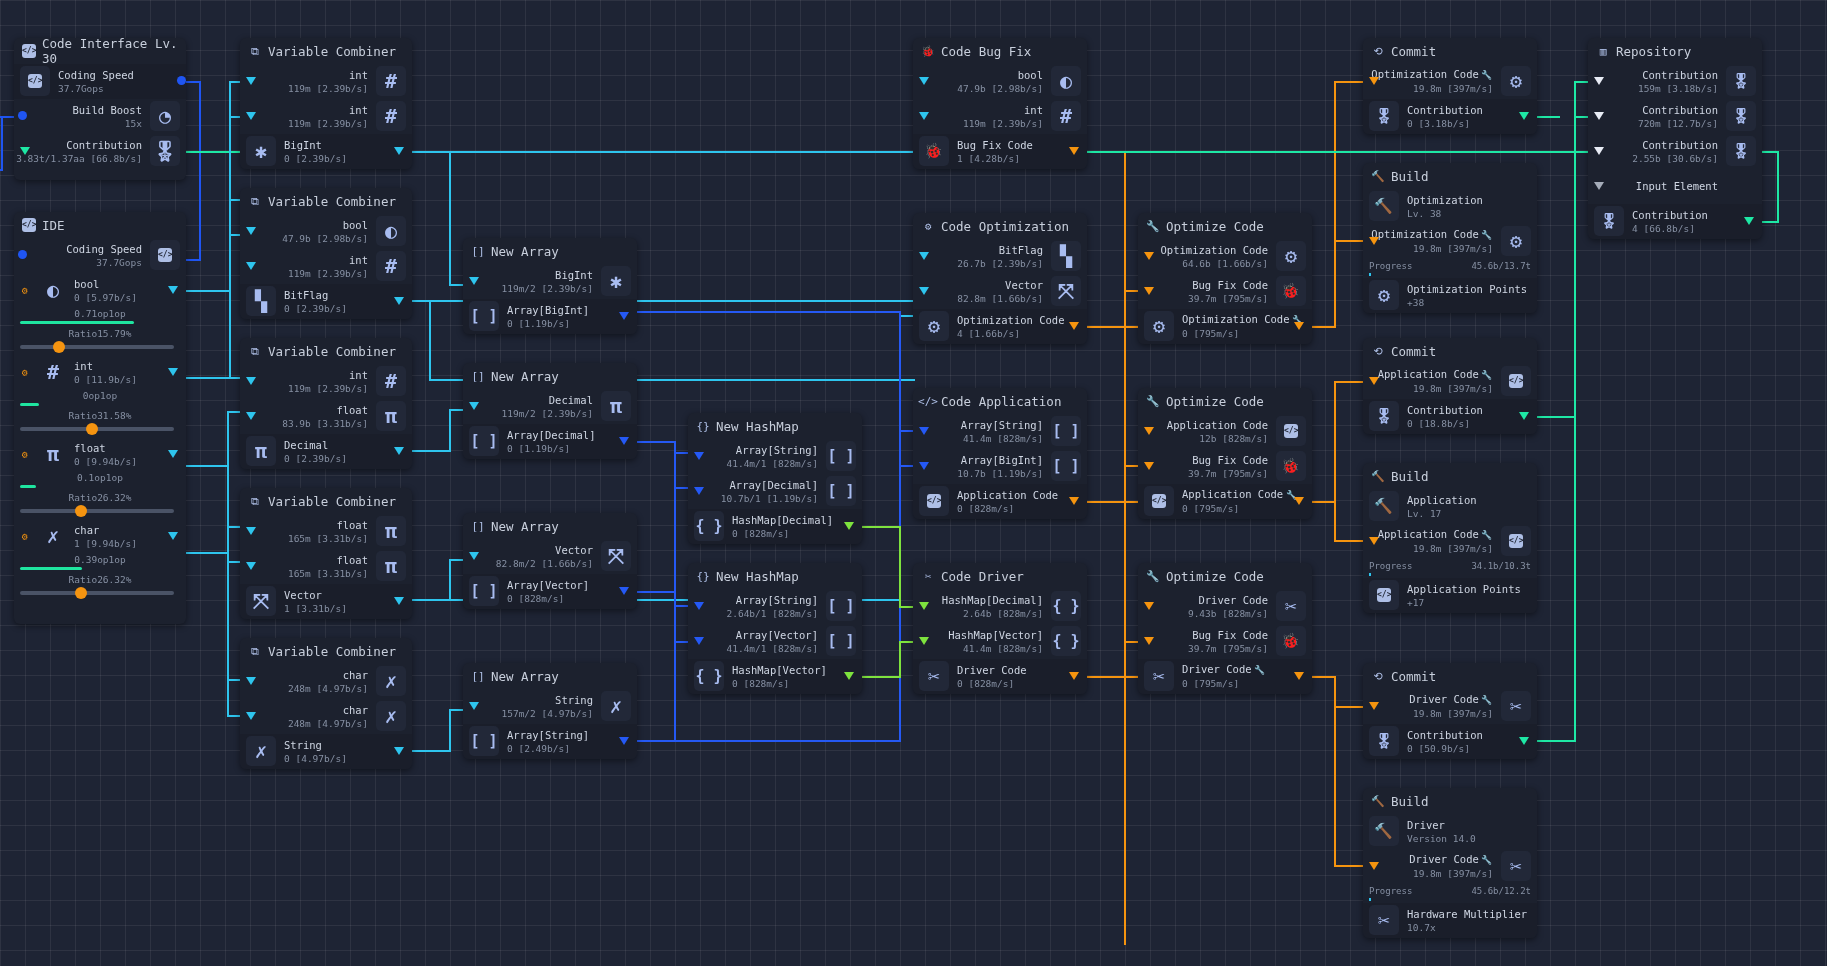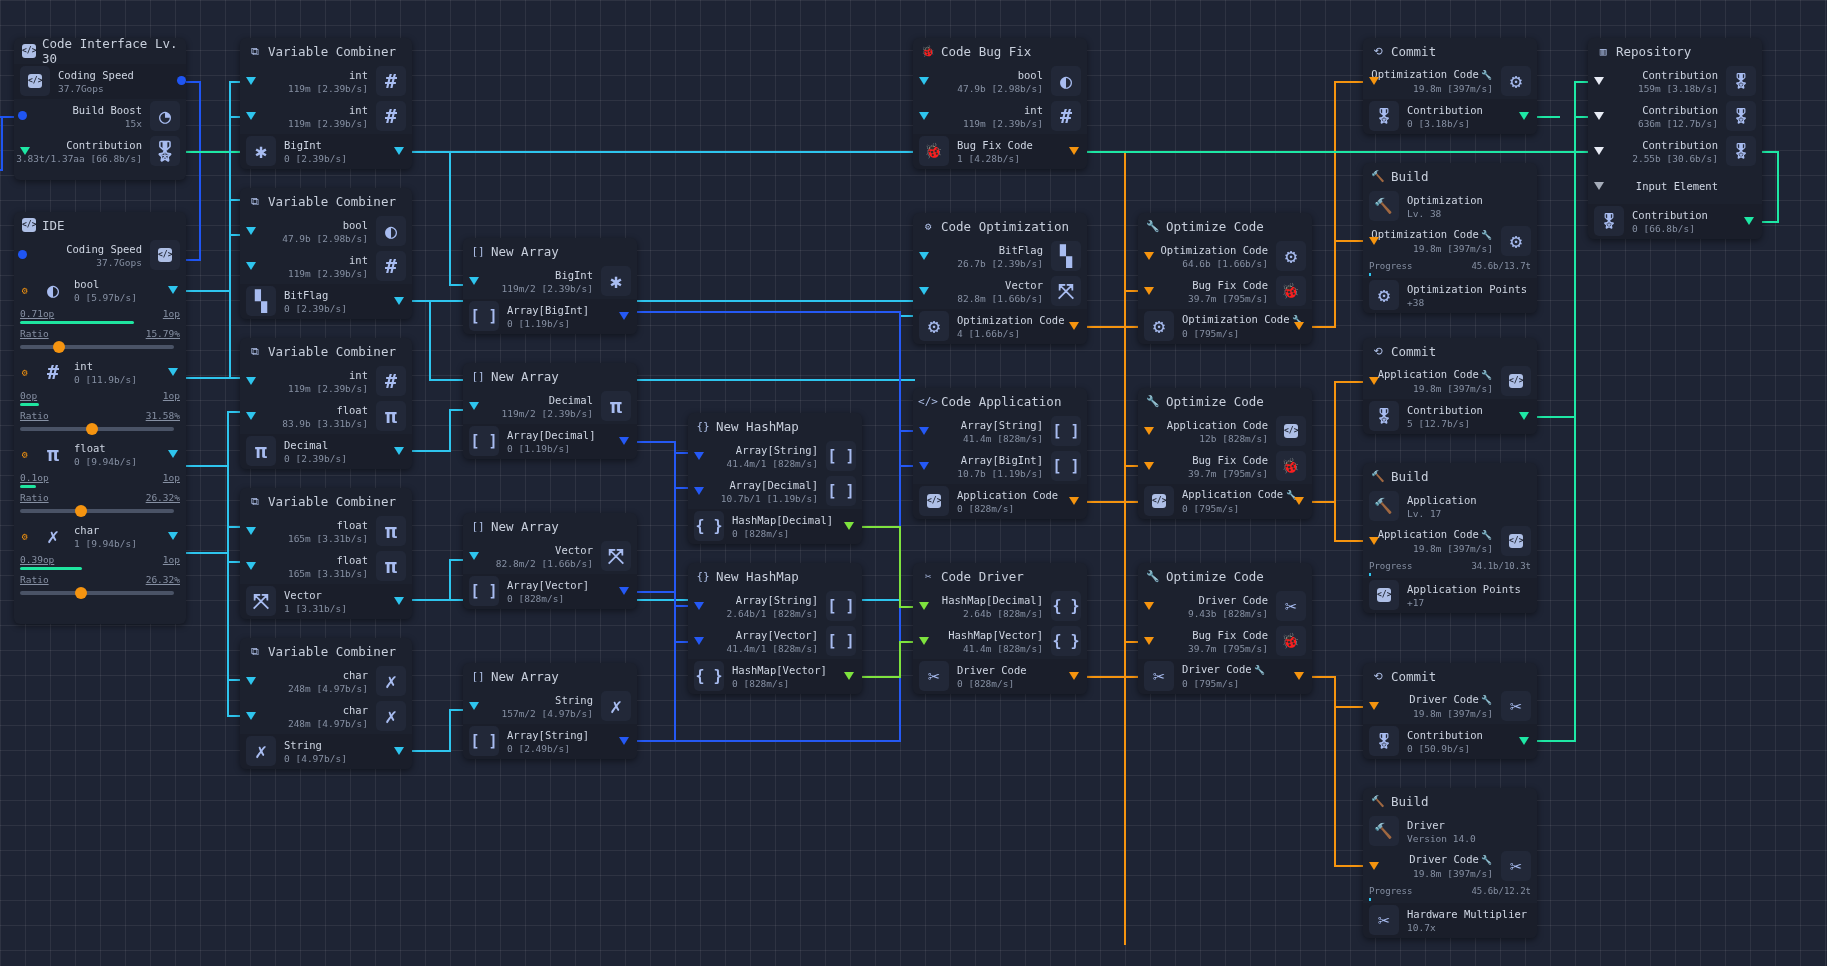--- a/index.html
+++ b/index.html
@@ -27,21 +27,21 @@
   .row.in .port{left:6px;top:13px;}
   .row.out .port{right:8px;top:13px;}
   .port.blue{border-top-color:#2559f5;}
   .port.orange{border-top-color:#f5940f;}
   .port.green{border-top-color:#7ee33e;}
   .port.teal{border-top-color:#1ee8a5;}
   .port.white{border-top-color:#e8ecf5;}
   .port.hollow{border-top-color:#c8cfdc;}
   .dot{position:absolute;width:9px;height:9px;border-radius:50%;background:#1f55f2;}
   .chip{display:inline-block;width:14px;height:14px;border-radius:3px;background:#aebfe6;color:#1c212e;font-size:8px;line-height:14px;text-align:center;font-weight:bold;}
-  .bar-line{display:flex;justify-content:space-between;font-size:9.5px;color:#8690a3;padding:0 6px;text-decoration:underline;}
+  .bar-line{display:flex;justify-content:center;font-size:9.5px;color:#8690a3;padding:0 6px;}
   .bar{height:3px;border-radius:2px;background:#1fe5a0;margin:2px 6px 4px 6px;}
   .slider{position:relative;height:4px;border-radius:2px;background:#4a5366;margin:6px 12px 6px 6px;}
   .slider .knob{position:absolute;top:-4px;width:12px;height:12px;border-radius:50%;background:#f59410;}
   .gear{position:absolute;left:4px;width:14px;height:14px;color:#f5940f;font-size:10px;display:flex;align-items:center;justify-content:center;}
   .prog-line{display:flex;justify-content:space-between;font-size:9px;color:#8690a3;padding:0 6px;height:14px;align-items:center;}
   .prog-bar{height:3px;margin:0 6px 2px 6px;width:2px;background:#2ec5ee;}
   .wrench{color:#e8ecf5;font-size:9px;margin-left:3px;}
 </style>
 </head>
 <body>
@@ -785,21 +785,21 @@
           <div class="rval">19.8m [397m/s]</div>
         </div>
         <span class="ricon" style="font-size: 15px;">
           <span class="chip">&lt;/&gt;</span>
         </span>
       </div>
       <div class="row out">
         <span class="ricon" style="font-size: 15px;">🎖</span>
         <div class="rtext">
           <div class="rlabel">Contribution</div>
-          <div class="rval">5 [12.7b/s]</div>
+          <div class="rval">0 [18.8b/s]</div>
         </div>
         <span class="port teal"></span>
       </div>
     </div>
     <div class="node" style="left: 1363px; top: 663px; width: 174px;">
       <div class="node-header">
         <span class="hicon">⟲</span>
         <span>Commit</span>
       </div>
       <div class="row in">
@@ -932,21 +932,21 @@
         <div class="rtext">
           <div class="rlabel">Contribution</div>
           <div class="rval">159m [3.18b/s]</div>
         </div>
         <span class="ricon" style="font-size: 15px;">🎖</span>
       </div>
       <div class="row in">
         <span class="port white"></span>
         <div class="rtext">
           <div class="rlabel">Contribution</div>
-          <div class="rval">636m [12.7b/s]</div>
+          <div class="rval">720m [12.7b/s]</div>
         </div>
         <span class="ricon" style="font-size: 15px;">🎖</span>
       </div>
       <div class="row in">
         <span class="port white"></span>
         <div class="rtext">
           <div class="rlabel">Contribution</div>
           <div class="rval">2.55b [30.6b/s]</div>
         </div>
         <span class="ricon" style="font-size: 15px;">🎖</span>
@@ -954,18 +954,18 @@
       <div class="row in">
         <span class="port hollow" style="opacity: 0.8;"></span>
         <div class="rtext">
           <div class="rlabel">Input Element</div>
         </div>
       </div>
       <div class="row out">
         <span class="ricon" style="font-size: 15px;">🎖</span>
         <div class="rtext">
           <div class="rlabel">Contribution</div>
-          <div class="rval">0 [66.8b/s]</div>
+          <div class="rval">4 [66.8b/s]</div>
         </div>
         <span class="port teal"></span>
       </div>
     </div>
   </div>
 
 </body></html>

